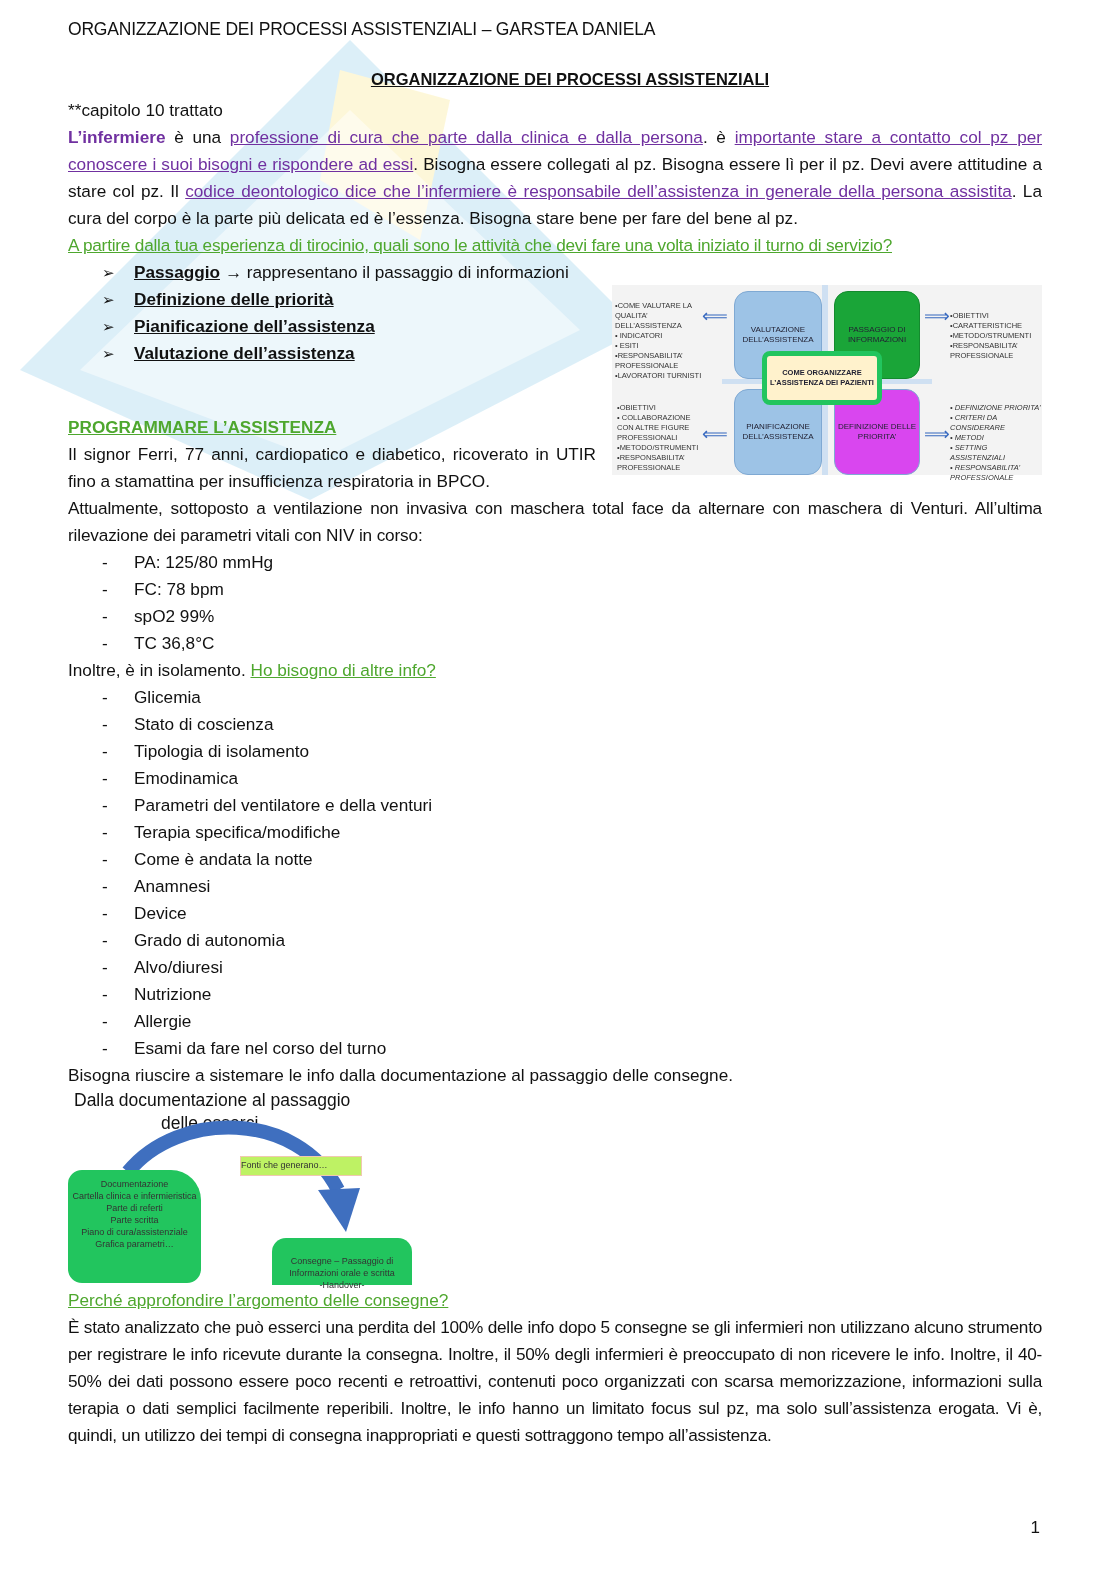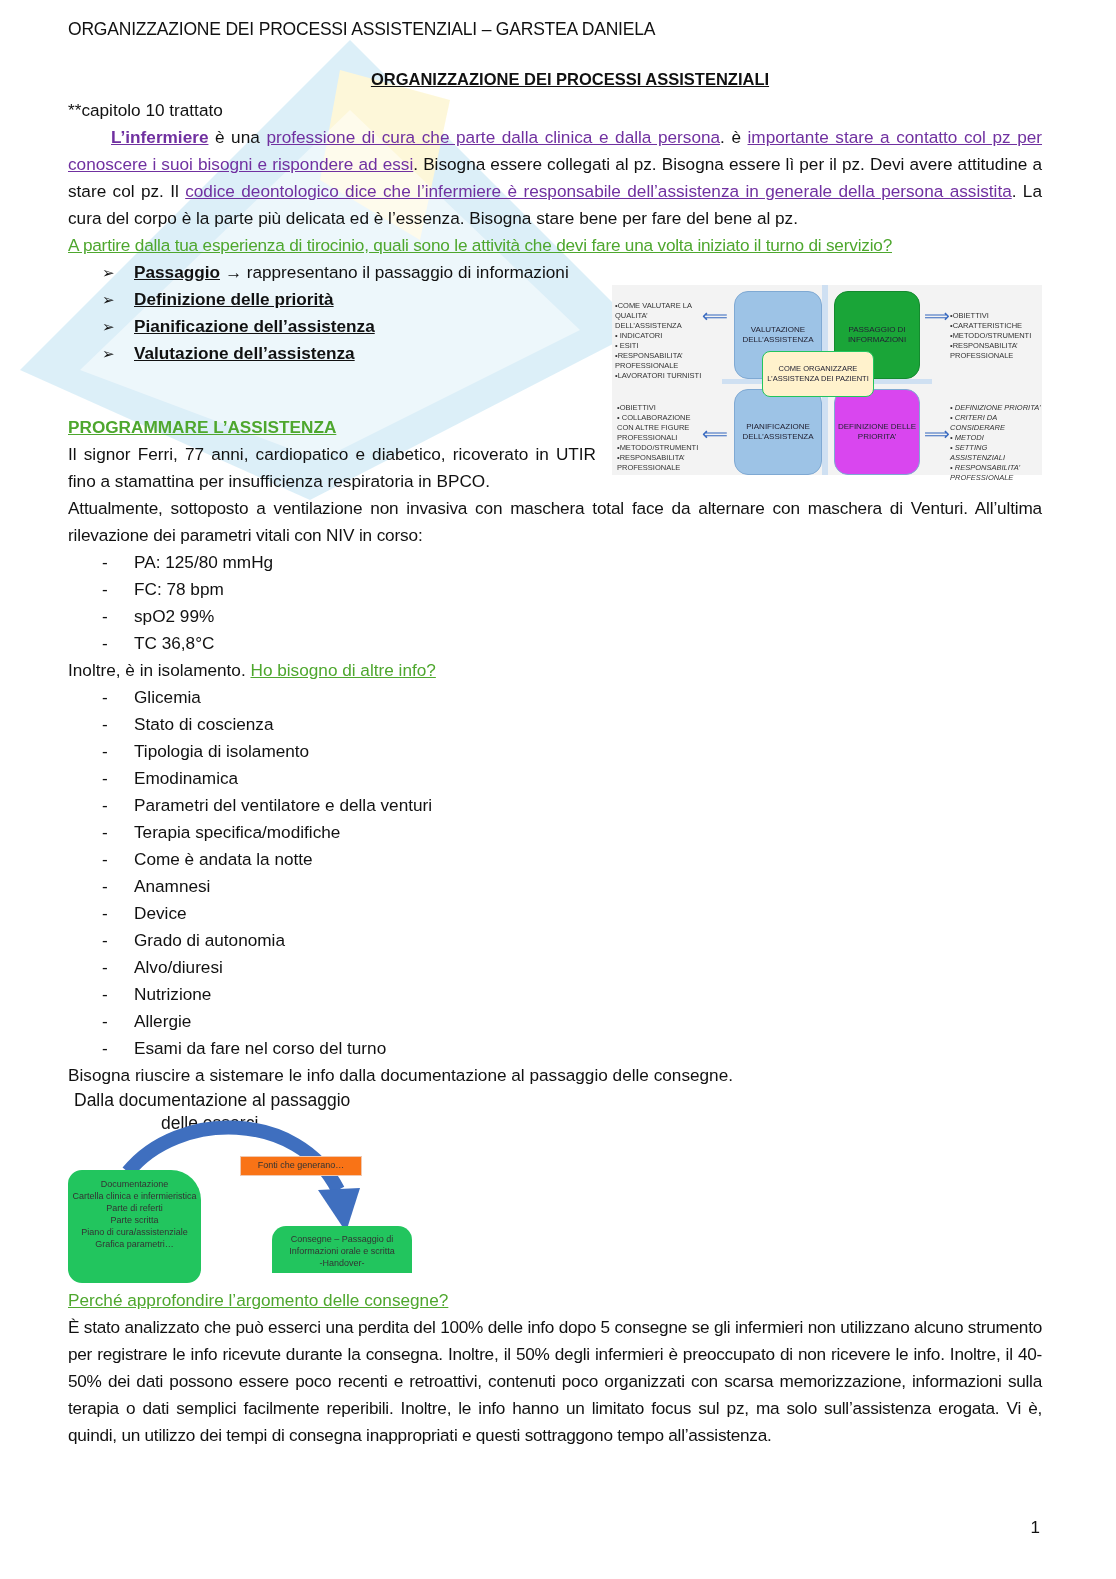--- a/index.html
+++ b/index.html
@@ -3,38 +3,38 @@
 <meta charset="utf-8">
 <style>
   html,body{margin:0;padding:0;background:#fff;}
   body{width:1116px;height:1579px;position:relative;overflow:hidden;font-family:"Liberation Sans",sans-serif;color:#111;}
   .watermark{position:absolute;left:20px;top:40px;width:620px;height:460px;opacity:.16;pointer-events:none;}
   .hdr{position:absolute;left:68px;top:19px;font-size:17.5px;letter-spacing:-0.2px;}
   .page{position:absolute;left:68px;top:66px;width:974px;font-size:17.2px;line-height:27px;}
   .title{text-align:center;font-weight:bold;text-decoration:underline;font-size:16.5px;margin-bottom:4px;margin-left:30px;}
   p{margin:0;text-align:justify;}
   .purple{color:#7030a0;text-decoration:underline;}
-  .purpleb{color:#7030a0;text-decoration:underline;font-weight:bold;margin-left:43px;}
+  .purpleb{color:#7030a0;font-weight:bold;}
   .green{color:#4ea72e;text-decoration:underline;}
   .greenb{color:#4ea72e;text-decoration:underline;font-weight:bold;}
   ul.arrows{list-style:none;margin:0;padding:0 0 0 34px;}
   ul.arrows li{display:flex;align-items:baseline;}
   ul.arrows li .bul{width:32px;font-size:15px;}
   ul.arrows li b{text-decoration:underline;}
   ul.dash{list-style:none;margin:0;padding:0 0 0 34px;}
   ul.dash li{display:flex;}
   ul.dash li .bul{width:32px;}
   .wrap-left{width:528px;}
   .diagram1{position:absolute;left:612px;top:285px;width:430px;height:190px;background:#f3f3f3;}
   .d-note{position:absolute;font-size:7.5px;line-height:10px;color:#333;}
   .d-box{position:absolute;border-radius:14px;font-size:8px;line-height:10px;text-align:center;display:flex;align-items:center;justify-content:center;color:#223;}
   .d-arrow{position:absolute;color:#3a6bc0;font-size:18px;line-height:18px;}
   .diagram2{position:absolute;left:68px;top:1120px;width:345px;height:165px;}
   .d2-box{position:absolute;background:#22c55e;border-radius:14px 30px 14px 14px;font-size:9px;line-height:12px;text-align:center;color:#333;}
-  .d2-grey{position:absolute;background:#f97316;border:1px solid #f0c8b0;font-size:9px;line-height:16px;text-align:center;color:#333;}
+  .d2-grey{position:absolute;background:#bef264;border:1px solid #f0c8b0;font-size:9px;line-height:16px;text-align:left;color:#333;}
   .pnum{position:absolute;right:76px;top:1518px;font-size:17px;}
   .sub2{font-size:17.5px;line-height:23px;margin-left:6px;}
 </style>
 </head>
 <body>
 
 <svg class="watermark" viewBox="0 0 620 460">
   <polygon points="0,330 330,0 620,290 290,460" fill="#2a9fd6"></polygon>
   <polygon points="320,30 430,60 400,200 300,140" fill="#f7d21b"></polygon>
   <polygon points="60,330 330,70 560,290 300,420" fill="#fff" opacity=".5"></polygon>
@@ -164,21 +164,21 @@
     </div>
   <div class="d-box" style="left:222px;top:6px;width:84px;height:86px;background:#1aa538;border:1px solid #148a2e;">
       <span>PASSAGGIO DI INFORMAZIONI</span>
     </div>
   <div class="d-box" style="left:122px;top:104px;width:86px;height:84px;background:#9dc3e6;border:1px solid #7fa9d3;">
       <span>PIANIFICAZIONE DELL’ASSISTENZA</span>
     </div>
   <div class="d-box" style="left:222px;top:104px;width:84px;height:84px;background:#d946ef;border:1px solid #7fa9d3;">
       <span>DEFINIZIONE DELLE PRIORITA’</span>
     </div>
-  <div class="d-box" style="left:150px;top:66px;width:110px;height:44px;background:#fff2cc;border:1px solid #22c55e;border-radius:8px;font-weight:normal;font-size:7.5px;">
+  <div class="d-box" style="left:150px;top:66px;width:110px;height:44px;background:#fff2cc;border:5px solid #22c55e;border-radius:8px;font-weight:bold;font-size:7.5px;">
       <span>COME ORGANIZZARE L’ASSISTENZA DEI PAZIENTI</span>
     </div>
 
   <div class="d-arrow" style="left:90px;top:22px;">⟸</div>
   <div class="d-arrow" style="left:90px;top:140px;">⟸</div>
   <div class="d-arrow" style="left:312px;top:22px;">⟹</div>
   <div class="d-arrow" style="left:312px;top:140px;">⟹</div>
 
   <div class="d-note" style="left:3px;top:16px;width:88px;">
     <div>•COME VALUTARE LA QUALITA’ DELL’ASSISTENZA</div>
@@ -215,21 +215,21 @@
   </svg>
   <div class="d2-box" style="left:0;top:50px;width:133px;height:113px;padding-top:8px;box-sizing:border-box;">
     <div>Documentazione</div>
     <div>Cartella clinica e infermieristica</div>
     <div>Parte di referti</div>
     <div>Parte scritta</div>
     <div>Piano di cura/assistenziale</div>
     <div>Grafica parametri…</div>
   </div>
   <div class="d2-grey" style="left:172px;top:36px;width:120px;height:18px;">Fonti che generano…</div>
-  <div class="d2-box" style="left:204px;top:106px;width:140px;height:47px;padding-top:7px;box-sizing:border-box;border-radius:14px 14px 0 0;">
+  <div class="d2-box" style="left:204px;top:118px;width:140px;height:47px;padding-top:17px;box-sizing:border-box;border-radius:14px 14px 0 0;">
     <div>Consegne – Passaggio di Informazioni orale e scritta</div>
     <div>-Handover-</div>
   </div>
 </div>
 
 <div class="page" style="top:1287px;">
   <p class="green" style="display:inline-block;text-decoration:underline;">Perché approfondire l’argomento delle consegne?</p>
   <p style="letter-spacing:-0.25px;">È stato analizzato che può esserci una perdita del 100% delle info dopo 5 consegne se gli infermieri non utilizzano alcuno strumento per registrare le info ricevute durante la consegna. Inoltre, il 50% degli infermieri è preoccupato di non ricevere le info. Inoltre, il 40-50% dei dati possono essere poco recenti e retroattivi, contenuti poco organizzati con scarsa memorizzazione, informazioni sulla terapia o dati semplici facilmente reperibili. Inoltre, le info hanno un limitato focus sul pz, ma solo sull’assistenza erogata. Vi è, quindi, un utilizzo dei tempi di consegna inappropriati e questi sottraggono tempo all’assistenza.</p>
 </div>
 

